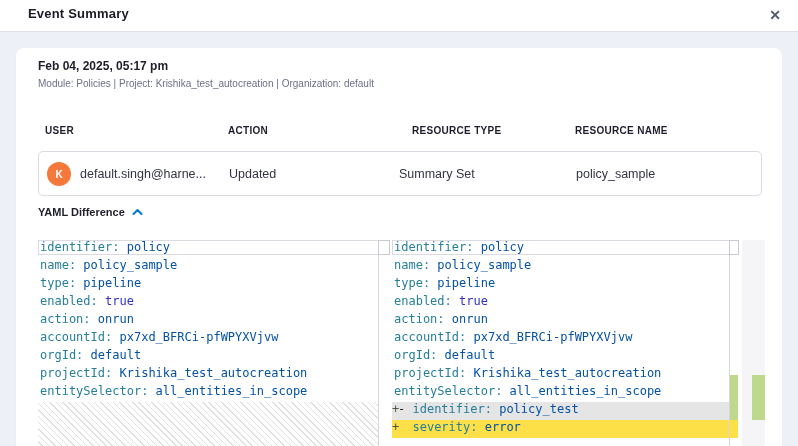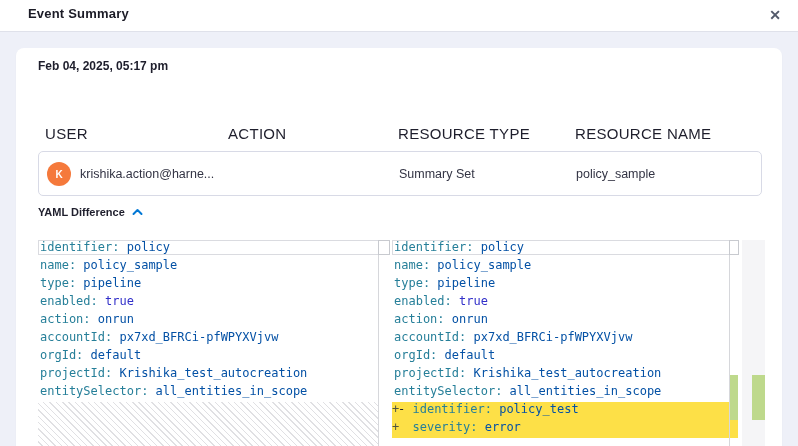--- a/index.html
+++ b/index.html
@@ -13,22 +13,22 @@
   .modal-header{position:absolute;left:0;top:0;width:798px;height:31px;background:#ffffff;border-bottom:1px solid #dfe1ea;}
   .modal-title{position:absolute;left:28px;top:6px;font-size:13px;font-weight:700;color:#1b1b26;letter-spacing:.2px;}
   .close-btn{position:absolute;right:10px;top:2px;width:26px;height:26px;border:none;background:transparent;
     font-size:14px;font-weight:600;color:#535a6b;cursor:pointer;font-family:"Liberation Sans",sans-serif;}
   
   .card{position:absolute;left:16px;top:48px;width:766px;height:412px;background:#ffffff;border-radius:8px;
     box-shadow:0 1px 2px rgba(40,41,61,.04);}
   .event-date{position:absolute;left:22px;top:11px;font-size:12px;font-weight:700;color:#1e1e2c;}
   .event-meta{position:absolute;left:22px;top:30px;font-size:10px;color:#6d7087;}
   
-  .th{position:absolute;top:77px;font-size:15px;font-weight:400;color:#1e1e2c;letter-spacing:.3px;}
-  .th-user{left:29px;} .th-action{left:212px;} .th-rtype{left:382px;} .th-rname{left:559px;}
+  .th{position:absolute;top:77px;font-size:10px;font-weight:700;color:#1e1e2c;letter-spacing:.3px;}
+  .th-user{left:29px;} .th-action{left:212px;} .th-rtype{left:396px;} .th-rname{left:559px;}
   .row-box{position:absolute;left:22px;top:103px;width:724px;height:45px;border:1px solid #d8dae6;border-radius:5px;background:#fff;box-sizing:border-box;}
   .avatar{position:absolute;left:8px;top:10px;width:24px;height:24px;border-radius:50%;
     display:flex;align-items:center;justify-content:center;color:#fff;font-size:10px;font-weight:700;}
   .cell{position:absolute;top:0;height:43px;display:flex;align-items:center;font-size:12.5px;color:#333444;}
   .cell-user{left:41px;} .cell-action{left:190px;} .cell-rtype{left:360px;} .cell-rname{left:537px;}
   
   .yaml-toggle{position:absolute;left:22px;top:158px;display:flex;align-items:center;gap:7px;background:transparent;border:none;padding:0;cursor:pointer;}
   .yaml-label{font-size:11px;font-weight:700;color:#1e1e2c;font-family:Liberation Sans, sans-serif;}
   .diff{position:absolute;left:22px;top:192px;width:727px;height:220px;background:#fff;font-family:"DejaVu Sans Mono","Liberation Mono",monospace;}
   .pane{position:absolute;top:0;height:100%;overflow:visible;}
@@ -56,31 +56,33 @@
 <div class="modal-header">
   <div class="modal-title">Event Summary</div>
   <button class="close-btn">
     <span>✕</span>
   </button>
 </div>
 
 <div class="card">
 
   <div class="event-date">Feb 04, 2025, 05:17 pm</div>
+  <div class="event-meta">Module: Policies | Project: Krishika_test_autocreation | Organization: default</div>
 
   <div class="th th-user">USER</div>
   <div class="th th-action">ACTION</div>
   <div class="th th-rtype">RESOURCE TYPE</div>
   <div class="th th-rname">RESOURCE NAME</div>
 
   <div class="row-box">
     <div class="avatar" id="avatar" style="background: rgb(245, 121, 59);">
       <span>K</span>
     </div>
-    <div class="cell cell-user">krishika.action@harne...</div>
+    <div class="cell cell-user">default.singh@harne...</div>
+    <div class="cell cell-action">Updated</div>
     <div class="cell cell-rtype">Summary Set</div>
     <div class="cell cell-rname">policy_sample</div>
   </div>
 
   <button class="yaml-toggle">
     <span class="yaml-label">YAML Difference</span>
     <svg id="chev" width="11" height="8" viewBox="0 0 11 8">
       <polyline points="1.5,6 5.5,2 9.5,6" fill="none" stroke="#0278d5" stroke-width="2" stroke-linecap="round" stroke-linejoin="round"></polyline>
     </svg>
   </button>
@@ -101,21 +103,21 @@
     <div class="pane pane-right" id="paneRight">
         <div class="code-line"><span style="color: rgb(38, 127, 153);">identifier:</span><span> </span><span style="color: rgb(4, 81, 165);">policy</span></div>
         <div class="code-line"><span style="color: rgb(38, 127, 153);">name:</span><span> </span><span style="color: rgb(4, 81, 165);">policy_sample</span></div>
         <div class="code-line"><span style="color: rgb(38, 127, 153);">type:</span><span> </span><span style="color: rgb(4, 81, 165);">pipeline</span></div>
         <div class="code-line"><span style="color: rgb(38, 127, 153);">enabled:</span><span> </span><span style="color: rgb(49, 47, 201);">true</span></div>
         <div class="code-line"><span style="color: rgb(38, 127, 153);">action:</span><span> </span><span style="color: rgb(4, 81, 165);">onrun</span></div>
         <div class="code-line"><span style="color: rgb(38, 127, 153);">accountId:</span><span> </span><span style="color: rgb(4, 81, 165);">px7xd_BFRCi-pfWPYXVjvw</span></div>
         <div class="code-line"><span style="color: rgb(38, 127, 153);">orgId:</span><span> </span><span style="color: rgb(4, 81, 165);">default</span></div>
         <div class="code-line"><span style="color: rgb(38, 127, 153);">projectId:</span><span> </span><span style="color: rgb(4, 81, 165);">Krishika_test_autocreation</span></div>
         <div class="code-line"><span style="color: rgb(38, 127, 153);">entitySelector:</span><span> </span><span style="color: rgb(4, 81, 165);">all_entities_in_scope</span></div>
-        <div class="code-line added" style="background: #fde047;"><span class="marker" style="color: rgb(78, 84, 66);">+</span><span style="color: rgb(34, 33, 43);">- </span><span style="color: rgb(38, 127, 153);">identifier:</span><span> </span><span style="color: rgb(4, 81, 165);">policy_test</span></div>
+        <div class="code-line added" style="background: #e5e5e5;"><span class="marker" style="color: rgb(78, 84, 66);">+</span><span style="color: rgb(34, 33, 43);">- </span><span style="color: rgb(38, 127, 153);">identifier:</span><span> </span><span style="color: rgb(4, 81, 165);">policy_test</span></div>
         <div class="code-line added" style="background: #fde047;"><span class="marker" style="color: rgb(78, 84, 66);">+</span><span>  </span><span style="color: rgb(38, 127, 153);">severity:</span><span> </span><span style="color: rgb(4, 81, 165);">error</span></div>
       </div>
 
     <div class="cur-line cur-left"></div>
     <div class="cur-line cur-right"></div>
 
     <div class="vline vline-left"></div>
     <div class="vline vline-right"></div>
 
     <div class="cursor-sq sq-left"></div>

